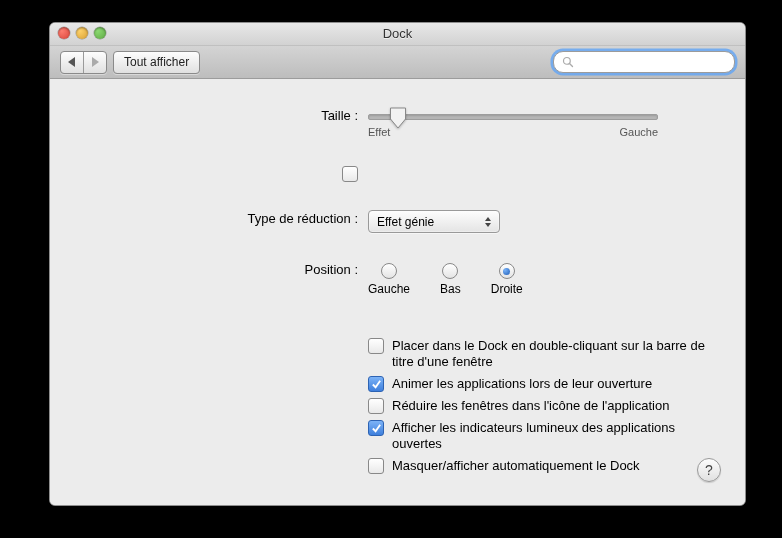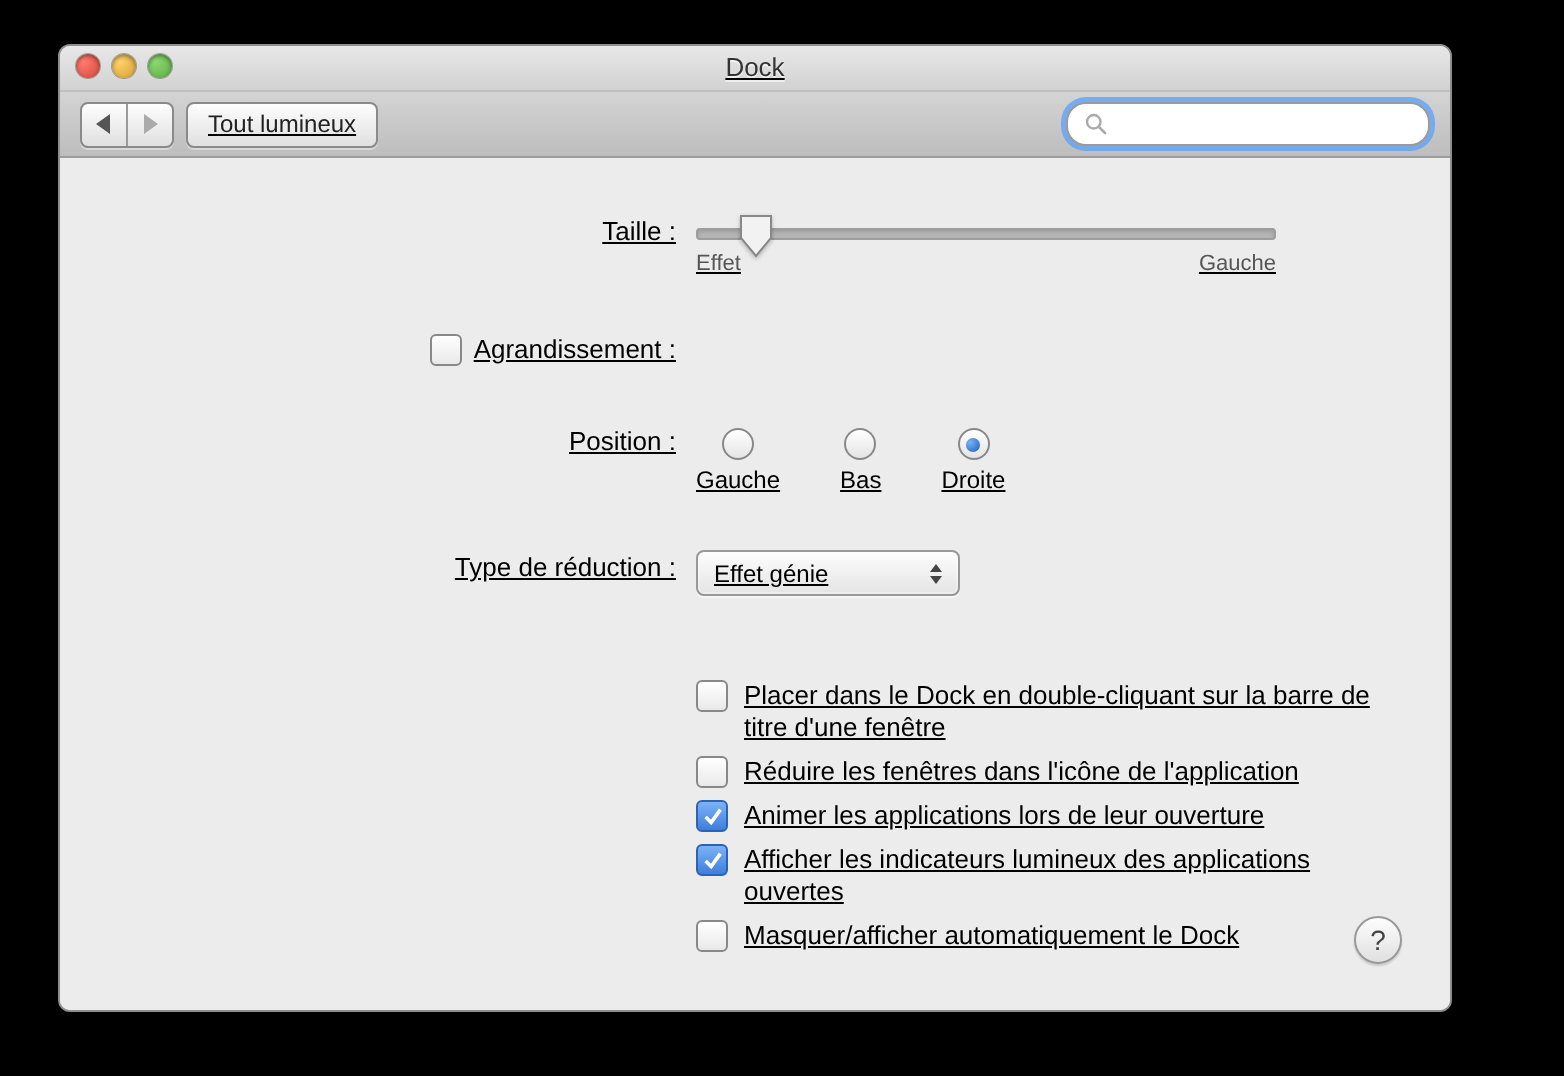--- a/index.html
+++ b/index.html
@@ -6,28 +6,27 @@
     margin: 0; padding: 0;
     width: 782px; height: 538px;
     background: #000;
     font-family: "Lucida Grande", "Helvetica Neue", Arial, sans-serif;
     font-size: 13px;
     color: #000;
     -webkit-font-smoothing: antialiased;
   }
   .window {
     position: absolute;
-    left: 29px; top: 22px;
+    left: 49px; top: 22px;
     width: 695px; height: 482px;
     background: linear-gradient(#ededed, #e4e4e4);
     border: 1px solid #8e8e8e;
     border-radius: 6px;
     box-shadow: 0 20px 50px rgba(0,0,0,0.6);
     overflow: hidden;
-    text-decoration: underline;
   }
   .titlebar-top {
     height: 22px;
     background: linear-gradient(#e8e8e8, #d2d2d2);
     border-bottom: 1px solid #c0c0c0;
     position: relative;
     text-align: center;
     line-height: 22px;
     font-size: 13px;
     color: #333;
@@ -243,21 +242,21 @@
             <polygon points="7,0 0,5 7,10" fill="#555"></polygon>
           </svg>
       </div>
       <div class="seg">
         <svg viewBox="0 0 8 10">
             <polygon points="1,0 8,5 1,10" fill="#aaa"></polygon>
           </svg>
       </div>
     </div>
     <div class="button">
-      <span>Tout lumineux</span>
+      <span>Tout afficher</span>
     </div>
     <div class="spacer"></div>
     <div class="search">
       <svg viewBox="0 0 16 16">
         <circle cx="6.5" cy="6.5" r="4.5" fill="none" stroke="#666" stroke-width="1.6"></circle>
         <line x1="10" y1="10" x2="14" y2="14" stroke="#666" stroke-width="1.8" stroke-linecap="round"></line>
       </svg>
       <input type="text" placeholder="" style="">
     </div>
   </div>
@@ -279,21 +278,35 @@
         <div class="sub-labels">
           <span>Effet</span>
           <span>Gauche</span>
         </div>
       </div>
     </div>
 
     <div class="row">
       <div class="row-label">
         <span class="checkbox"></span>
-        <span>Agrandissement :</span>
+      </div>
+    </div>
+
+    <div class="row">
+      <div class="row-label">
+        <span>Type de réduction :</span>
+      </div>
+      <div class="row-content">
+        <div class="popup">
+          <span>Effet génie</span>
+          <span class="arrows">
+            <span class="up"></span>
+              <span class="down"></span>
+          </span>
+        </div>
       </div>
     </div>
 
     <div class="row">
       <div class="row-label">
         <span>Position :</span>
       </div>
       <div class="row-content">
         <div class="radios">
           <div class="radio-item">
@@ -305,53 +318,38 @@
             <span>Bas</span>
           </div>
           <div class="radio-item">
             <span class="radio selected"></span>
             <span>Droite</span>
           </div>
         </div>
       </div>
     </div>
 
-    <div class="row">
-      <div class="row-label">
-        <span>Type de réduction :</span>
-      </div>
-      <div class="row-content">
-        <div class="popup">
-          <span>Effet génie</span>
-          <span class="arrows">
-            <span class="up"></span>
-              <span class="down"></span>
-          </span>
-        </div>
-      </div>
-    </div>
-
     <div class="check-list">
       <div class="check-item">
         <span class="checkbox"></span>
         <span class="lbl">Placer dans le Dock en double-cliquant sur la barre de titre d'une fenêtre</span>
-      </div>
-      <div class="check-item">
-        <span class="checkbox"></span>
-        <span class="lbl">Réduire les fenêtres dans l'icône de l'application</span>
       </div>
       <div class="check-item">
         <span class="checkbox checked">
           <svg viewBox="0 0 12 12">
               <polyline points="2,6 5,9 10,2" fill="none" stroke="#fff" stroke-width="2"></polyline>
             </svg>
         </span>
         <span class="lbl">Animer les applications lors de leur ouverture</span>
       </div>
       <div class="check-item">
+        <span class="checkbox"></span>
+        <span class="lbl">Réduire les fenêtres dans l'icône de l'application</span>
+      </div>
+      <div class="check-item">
         <span class="checkbox checked">
           <svg viewBox="0 0 12 12">
               <polyline points="2,6 5,9 10,2" fill="none" stroke="#fff" stroke-width="2"></polyline>
             </svg>
         </span>
         <span class="lbl">Afficher les indicateurs lumineux des applications ouvertes</span>
       </div>
       <div class="check-item">
         <span class="checkbox"></span>
         <span class="lbl">Masquer/afficher automatiquement le Dock</span>

